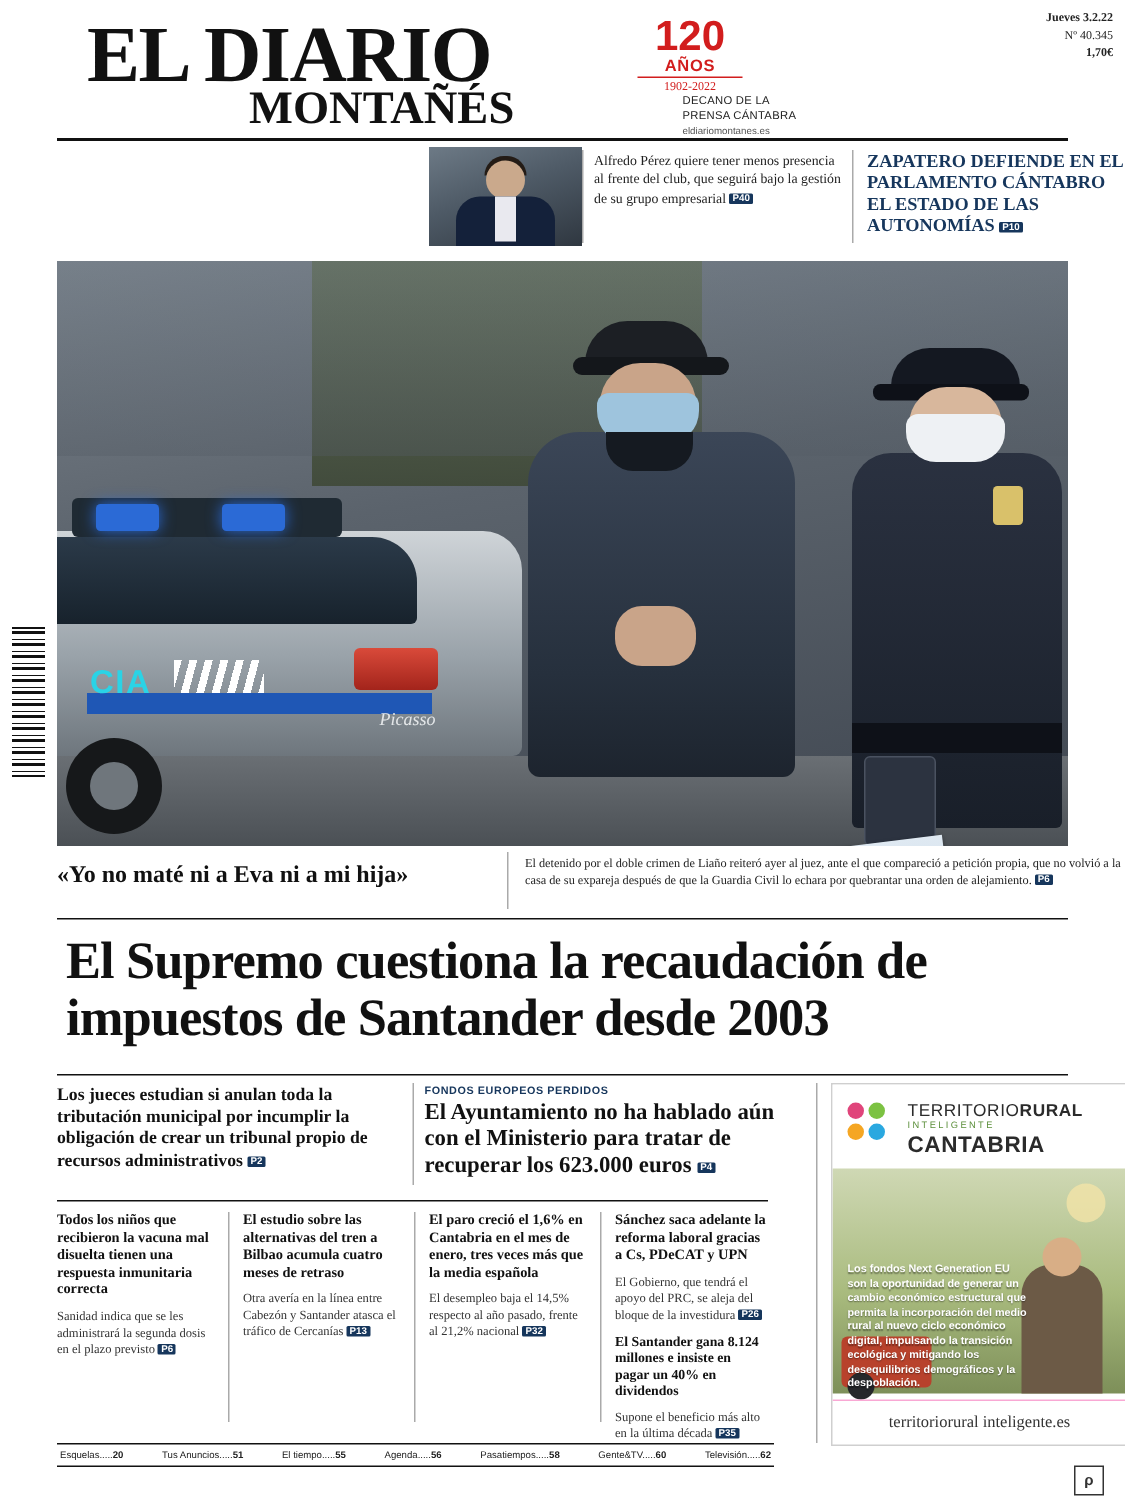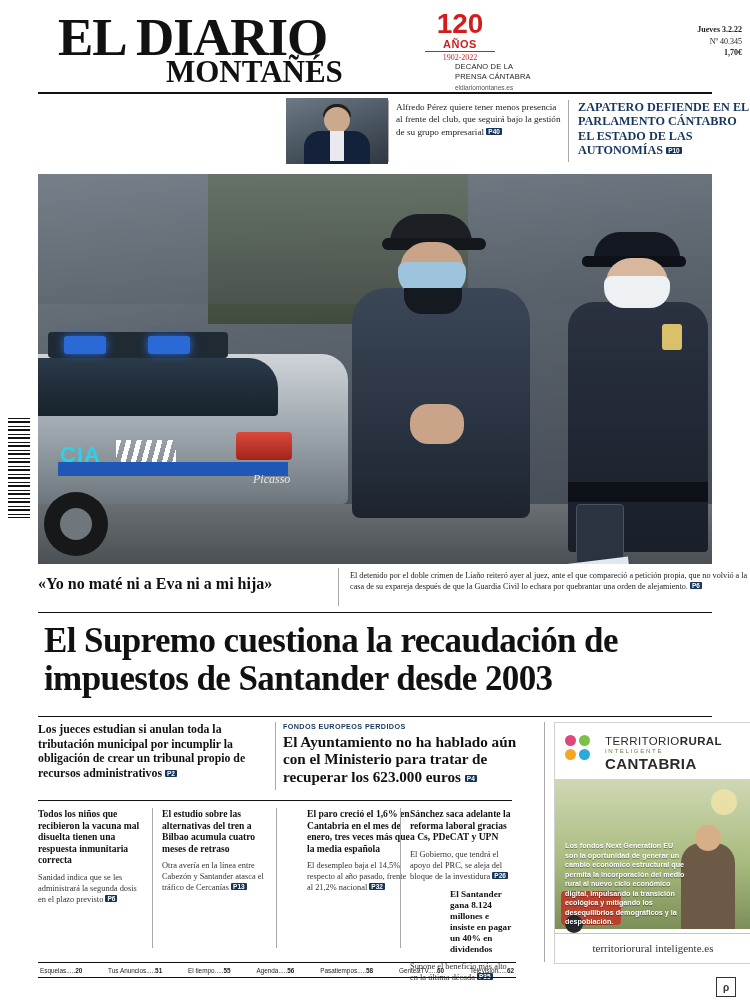--- a/index.html
+++ b/index.html
@@ -10,21 +10,21 @@
     color:#1a1a1a;
     overflow:hidden;
     position:relative;
   }
   .page { position:relative; width:750px; height:1005px; }
 
   
   .topmeta {
     position:absolute; right:8px; top:6px; width:150px;
     text-align:right; font-family:"Liberation Serif", serif;
-    font-size:8px; line-height:1.45; color:#222;margin-top:18px;
+    font-size:8px; line-height:1.45; color:#222;
   }
   .topmeta .date { font-weight:bold; }
   .topmeta .price { font-weight:bold; }
 
   
   .masthead {
     position:absolute; left:0; top:4px; width:750px; height:86px;
   }
   .logo-wrap { position:absolute; left:58px; top:8px; width:400px; }
   .logo-main {
@@ -286,21 +286,21 @@
   .brief .bh {
     font-family:"Liberation Serif", serif; font-weight:bold; font-size:9.6px;
     line-height:1.2; color:#111;
   }
   .brief .bt {
     font-family:"Liberation Serif", serif; font-size:8.4px; line-height:1.32;
     color:#333; margin-top:6px;
   }
   .brief .bh2 {
     font-family:"Liberation Serif", serif; font-weight:bold; font-size:9.2px;
-    line-height:1.2; color:#111; margin-top:7px;margin-left:40px;
+    line-height:1.2; color:#111; margin-top:7px;
   }
   .hrule-briefs { position:absolute; left:38px; top:800px; width:474px; height:1px; background:#111; }
 
   
   .indexbar {
     position:absolute; left:38px; top:962px; width:474px; height:14px;
     border-top:1px solid #111; border-bottom:1px solid #111;
     display:flex; align-items:center; justify-content:space-between;
     font-family:"Liberation Sans", sans-serif; font-size:6.4px; color:#222;
     padding:0 2px;
@@ -479,21 +479,21 @@
 
     <div class="brief" style="left:124px;">
       <div class="bh">El estudio sobre las alternativas del tren a Bilbao acumula cuatro meses de retraso</div>
       <div class="bt">
         <span>Otra avería en la línea entre Cabezón y Santander atasca el tráfico de Cercanías</span>
         <span class="pg">P13</span>
       </div>
     </div>
     <div class="vsep" style="left:238px; top:0; height:140px;"></div>
 
-    <div class="brief" style="left:248px;margin-left:21px;">
+    <div class="brief" style="left:248px;">
       <div class="bh">El paro creció el 1,6% en Cantabria en el mes de enero, tres veces más que la media española</div>
       <div class="bt">
         <span>El desempleo baja el 14,5% respecto al año pasado, frente al 21,2% nacional</span>
         <span class="pg">P32</span>
       </div>
     </div>
     <div class="vsep" style="left:362px; top:0; height:140px;"></div>
 
     <div class="brief" style="left:372px; width:102px;">
       <div class="bh">Sánchez saca adelante la reforma laboral gracias a Cs, PDeCAT y UPN</div>

